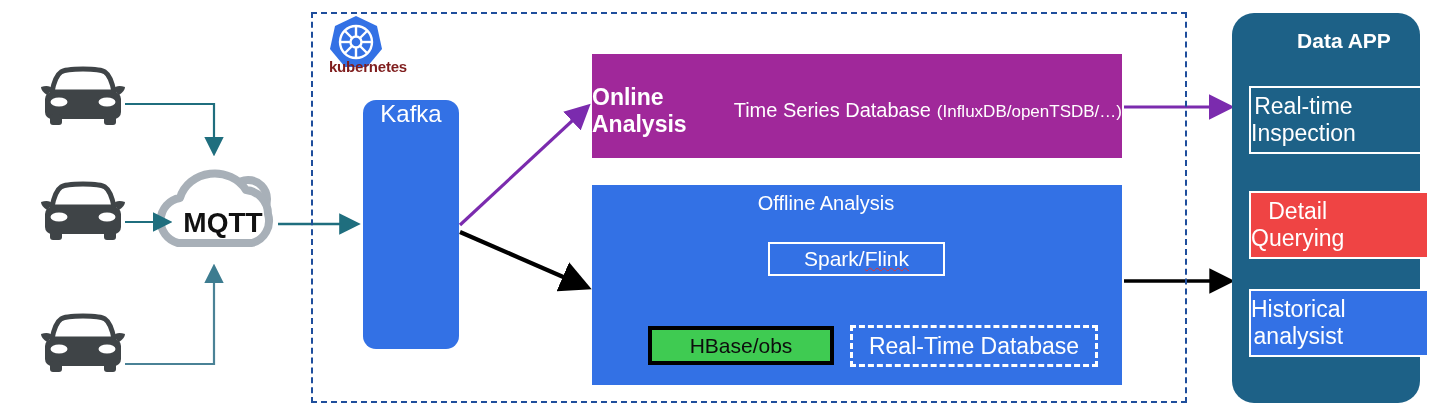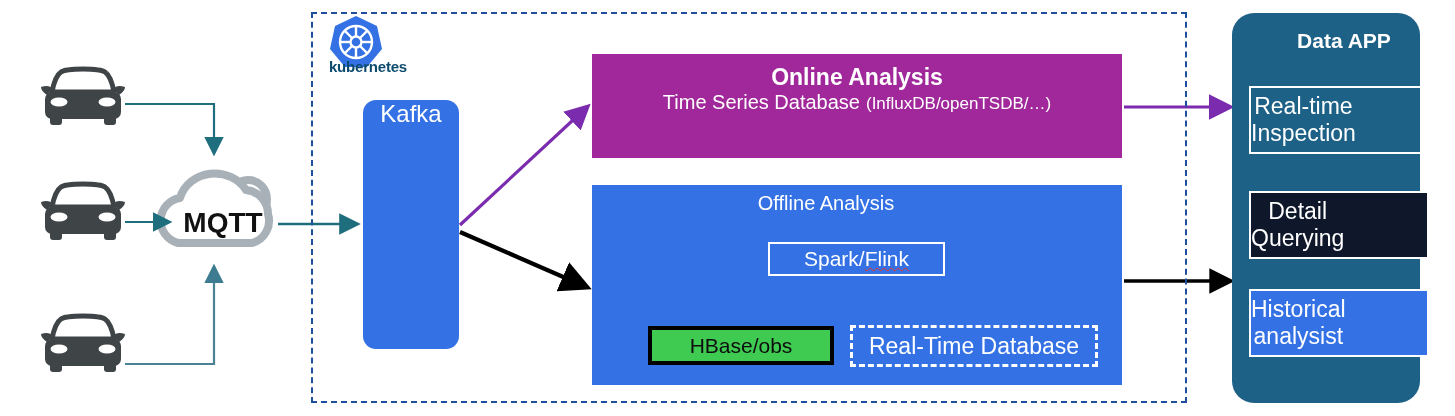--- a/index.html
+++ b/index.html
@@ -33,21 +33,21 @@
     box-sizing: border-box;
   }
 
   
   .k8s-label {
     left: 313px; top: 58px;
     width: 110px;
     text-align: center;
     font-size: 15px;
     font-weight: bold;
-    color: #0c4a6e;
+    color: #7f1d1d;
     letter-spacing: -0.2px;
   }
 
   
   .kafka-box {
     left: 363px; top: 100px;
     width: 96px; height: 249px;
     background: #3371E5;
     border-radius: 13px;
     display: flex;
@@ -58,21 +58,21 @@
     color: #ffffff;
     font-size: 24px;
   }
 
   
   .online-box {
     left: 592px; top: 54px;
     width: 530px; height: 104px;
     background: #A0289A;
     display: flex;
-    flex-direction: column;
+    flex-direction: row;
     align-items: center;
     justify-content: flex-start;
     padding-top: 8px;
     box-sizing: border-box;
   }
   .online-title {
     color: #ffffff;
     font-size: 23px;
     font-weight: bold;
     margin-top: 2px;
@@ -168,21 +168,21 @@
     box-sizing: border-box;
     display: flex;
     align-items: center;
     justify-content: flex-start;
     text-align: center;
     color: #ffffff;
     font-size: 23px;
     line-height: 1.18;
   }
   .card-1 { top: 86px;  border: 2px solid #ffffff; background: transparent; }
-  .card-2 { top: 191px; border: 2px solid #ffffff; background: #0f172a; }
+  .card-2 { top: 191px; border: 2px solid #ffffff; background: #ef4444; }
   .card-3 { top: 289px; border: 2px solid #ffffff; background: #3371E5; }
 
   
   .mqtt-label {
     left: 163px; top: 207px;
     width: 120px;
     text-align: center;
     font-size: 28px;
     font-weight: bold;
     color: #111111;

